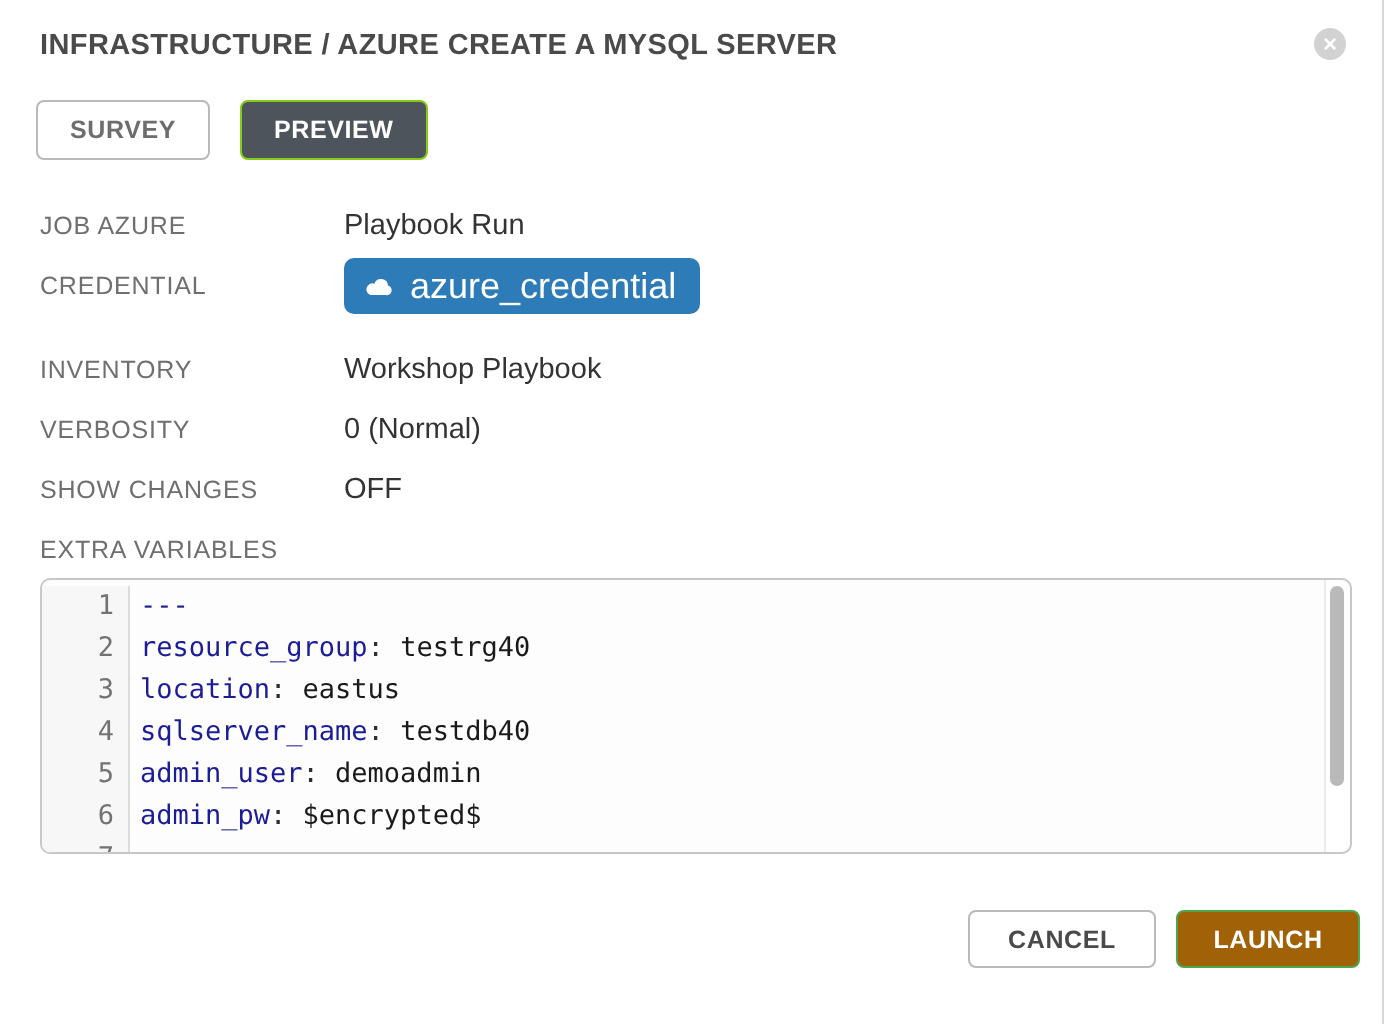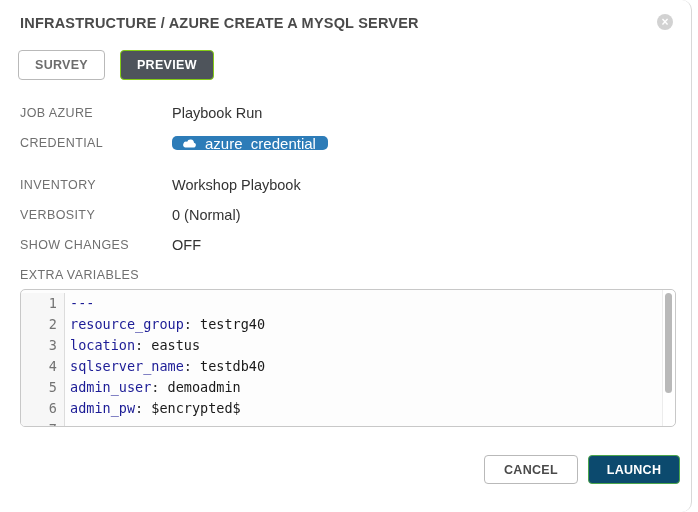--- a/index.html
+++ b/index.html
@@ -4,21 +4,20 @@
 <style>
   * { margin: 0; padding: 0; box-sizing: border-box; }
   html, body { width: 698px; height: 512px; background: #ffffff; }
   body { font-family: "Liberation Sans", "DejaVu Sans", sans-serif; position: relative; }
 
   .modal {
     position: absolute; left: 0; top: 0;
     width: 692px; height: 512px;
     background: #ffffff;
     border-right: 1px solid #d8d8d8;
-    border-radius: 10px;
   }
 
   
   .modal-title {
     position: absolute; left: 20px; top: 15px;
     font-size: 14.5px; font-weight: bold; color: #4a4a4a;
     letter-spacing: 0.2px;
   }
   .close-btn {
     position: absolute; left: 657px; top: 14px;
@@ -44,23 +43,23 @@
   .row { display: flex; align-items: center; height: 30px; }
   .row.tall { margin-bottom: 12px; }
   .row .label {
     width: 152px; flex: 0 0 152px;
     font-size: 12.5px; color: #6f6f6f; letter-spacing: 0.4px;
   }
   .row .value { font-size: 14.5px; color: #333333; }
 
   .badge {
     display: inline-flex; align-items: center; gap: 8px;
-    height: 14px; padding: 0 12px 0 10px;
+    height: 28px; padding: 0 12px 0 10px;
     background: #2d7cb8; border-radius: 5px;
-    color: #ffffff; font-size: 15px; cursor: pointer;
+    color: #ffffff; font-size: 18px; cursor: pointer;
   }
   .badge svg { display: block; }
 
   
   .editor {
     position: absolute; left: 20px; top: 289px;
     width: 656px; height: 138px;
     border: 1px solid #c8c8c8; border-radius: 5px;
     background: #fdfdfd; overflow: hidden;
   }
@@ -90,21 +89,21 @@
   }
 
   
   .btn {
     position: absolute; top: 455px; height: 29px;
     display: inline-flex; align-items: center; justify-content: center;
     font-size: 12.5px; font-weight: bold; letter-spacing: 0.3px;
     border-radius: 4px; cursor: pointer;
   }
   .btn-cancel { left: 484px; width: 94px; background: #ffffff; border: 1px solid #b9b9b9; color: #4a4a4a; }
-  .btn-launch { left: 588px; width: 92px; background: #0c4a6e; border: 1px solid #4ca64c; color: #ffffff; }
+  .btn-launch { left: 588px; width: 92px; background: #a16207; border: 1px solid #4ca64c; color: #ffffff; }
 </style>
 </head>
 <body>
 
 <div class="modal">
 
   <div class="modal-title">INFRASTRUCTURE / AZURE CREATE A MYSQL SERVER</div>
   <div class="close-btn">×</div>
 
   <div class="tabs">

